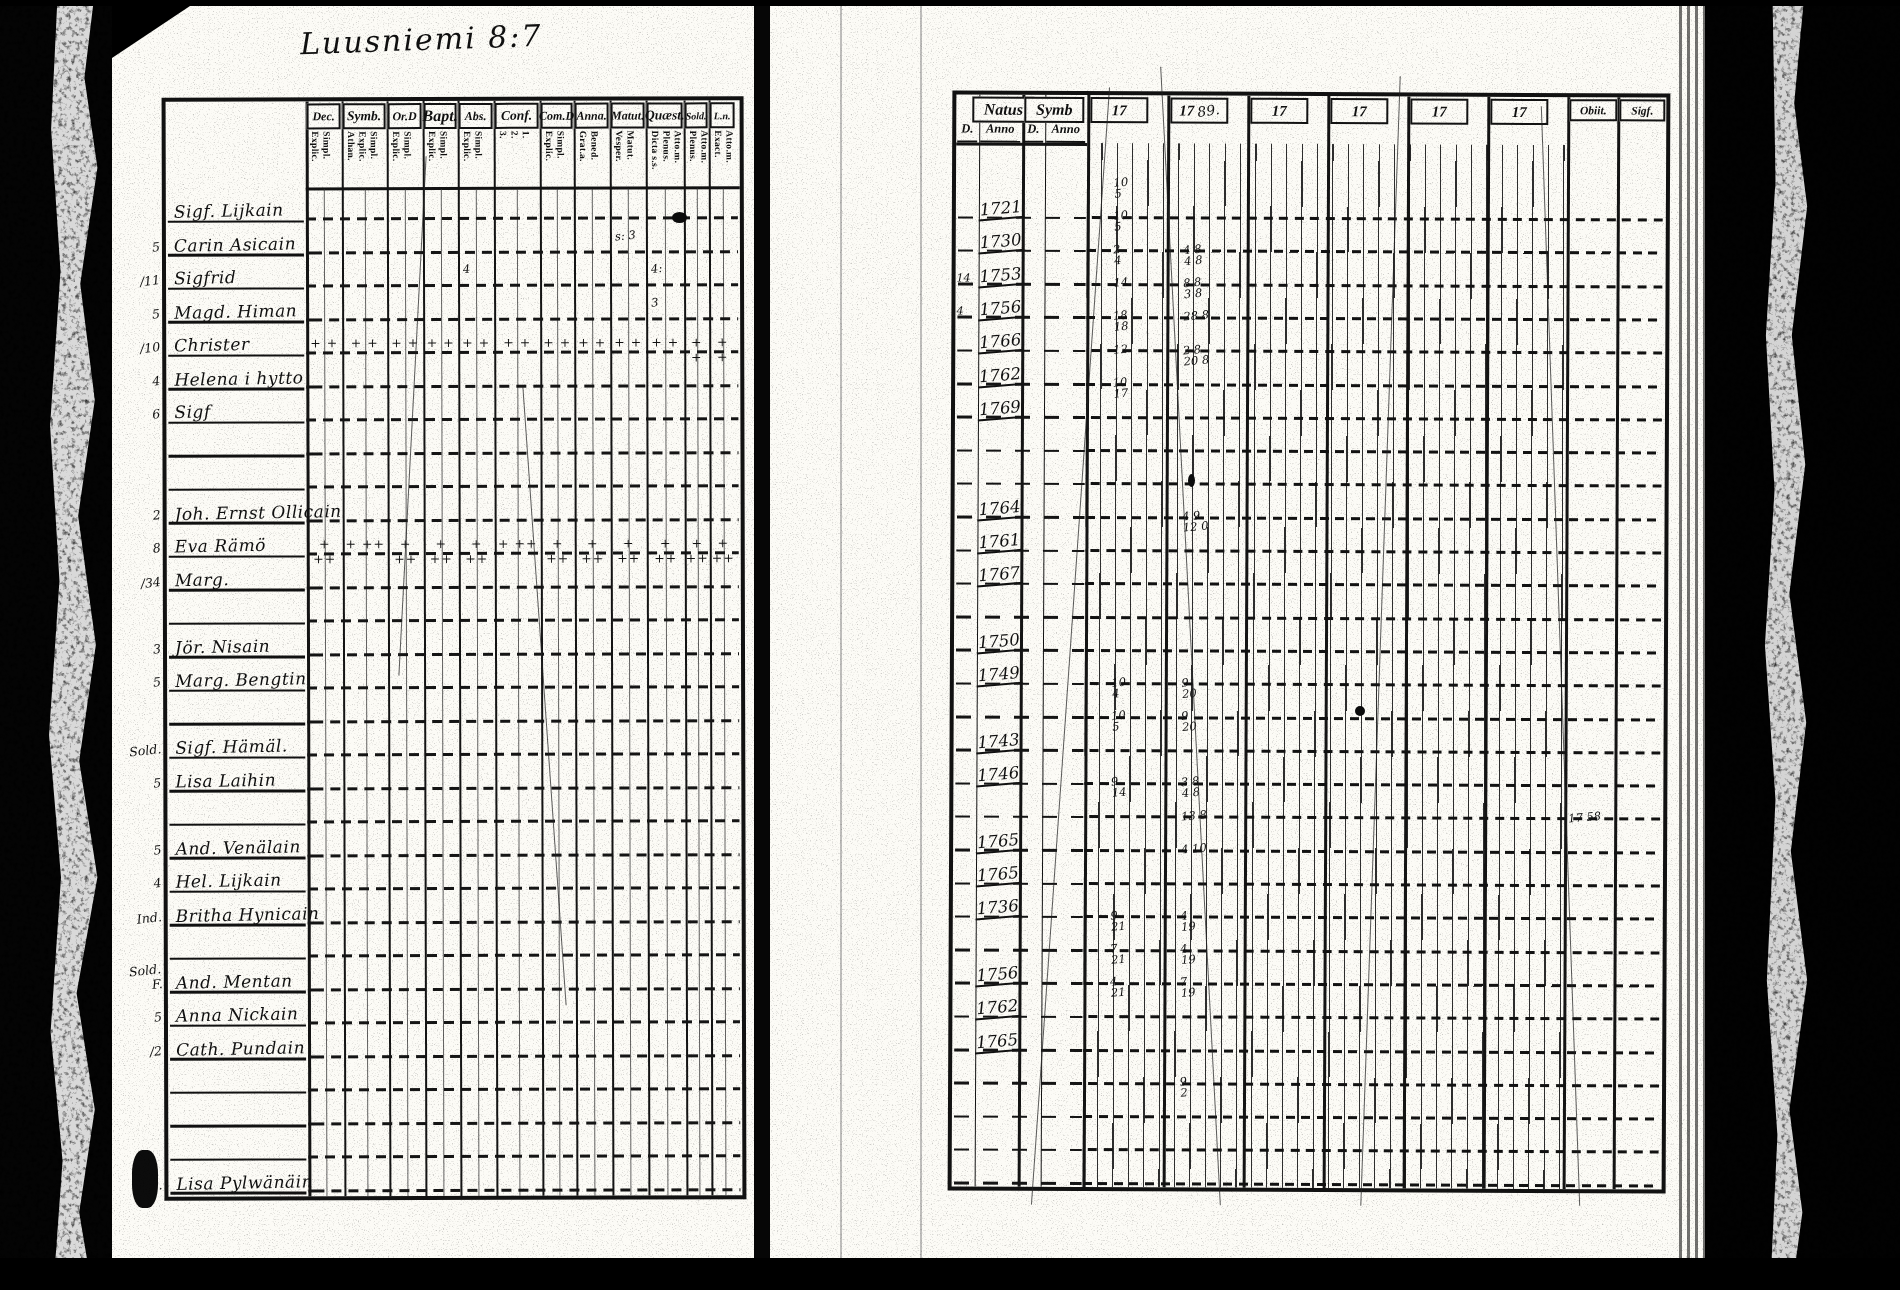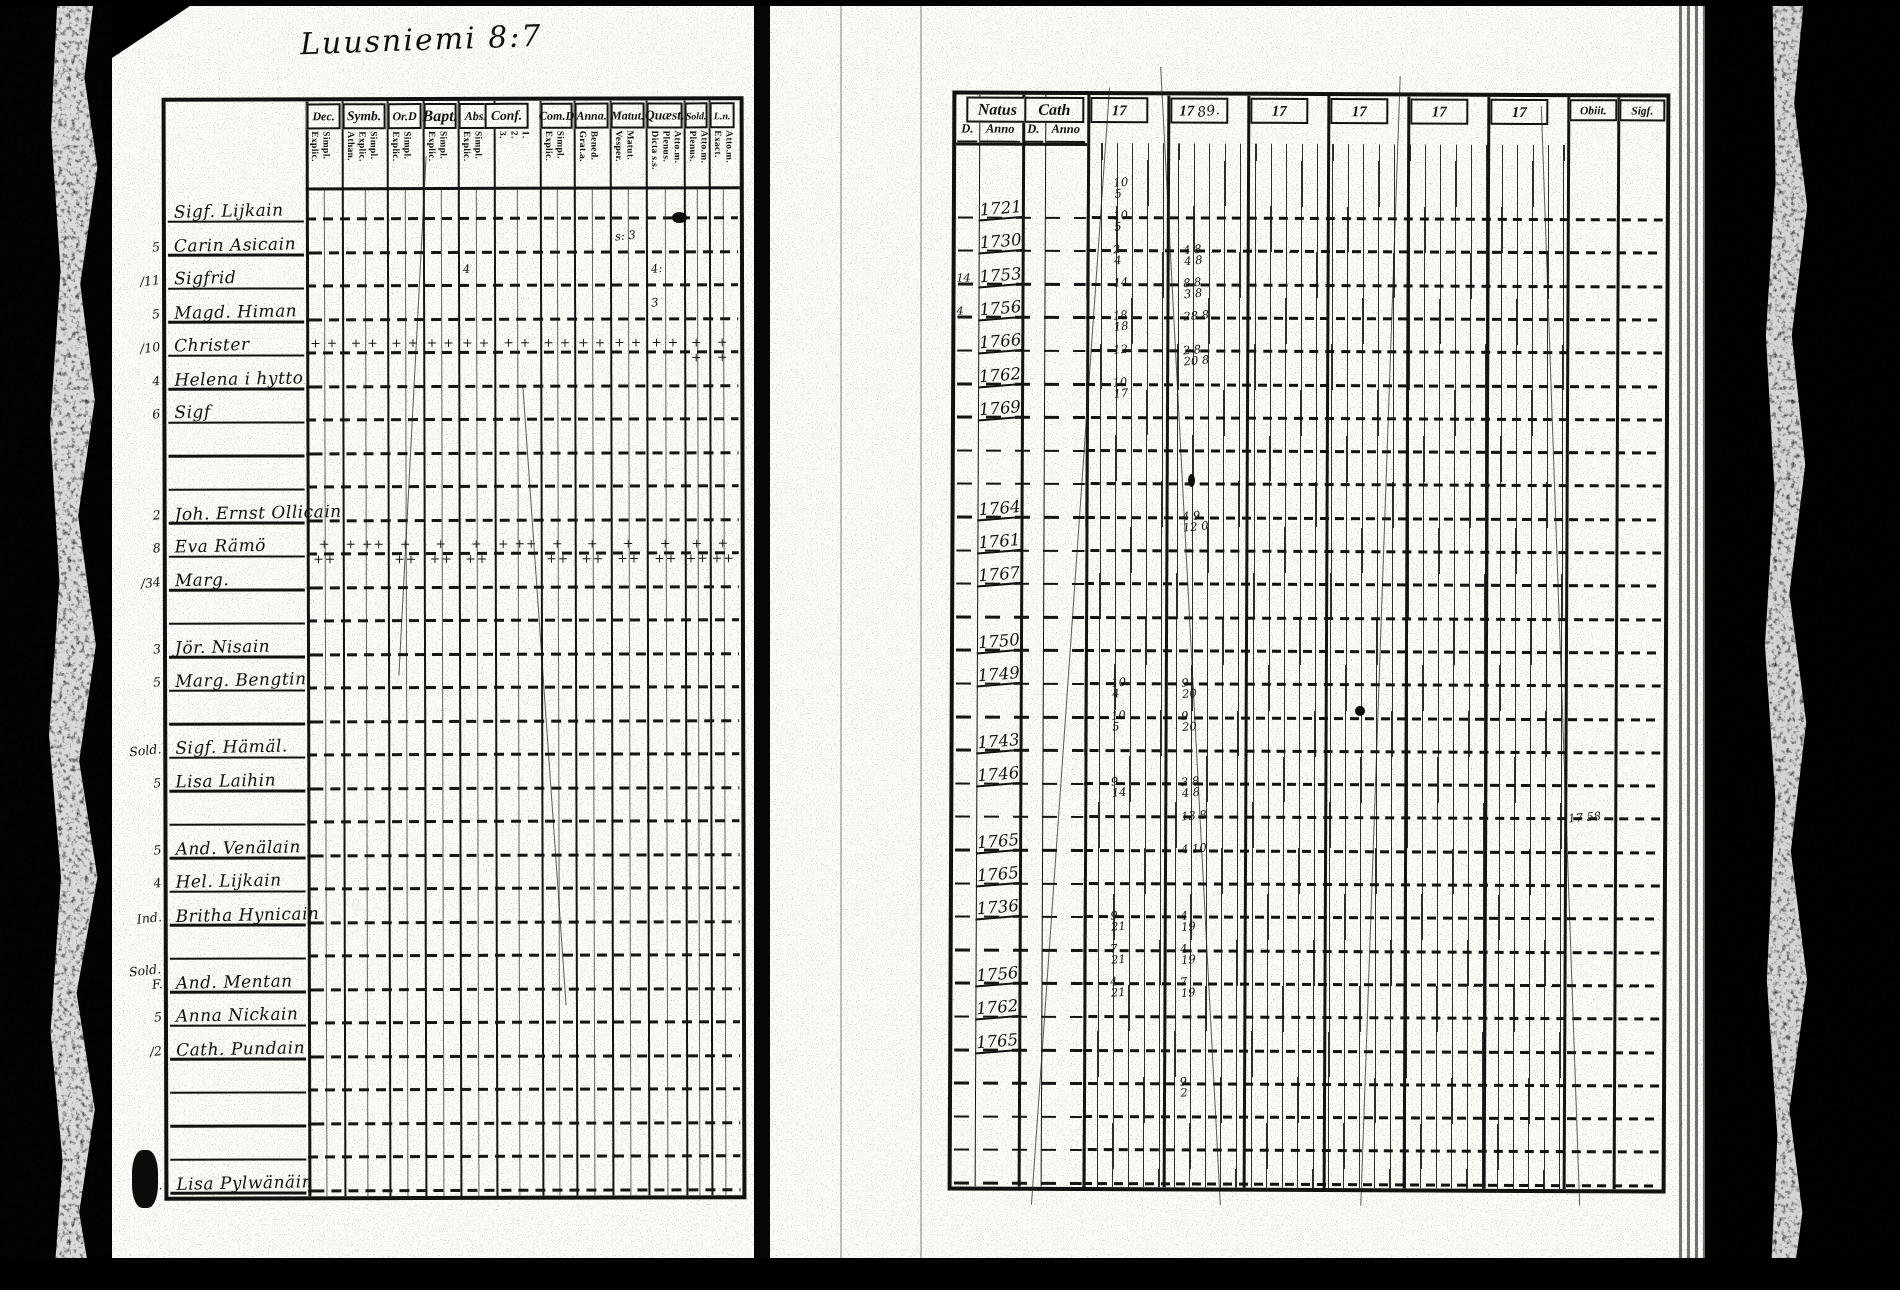--- a/index.html
+++ b/index.html
@@ -131,21 +131,21 @@
 Simpl.</div>
         <div class="hbox" style="left: 222px; width: 30px; font-size: 12px;">Or.D</div>
         <div class="hsub" style="left: 224px; width: 30px;">Explic.
 Simpl.</div>
         <div class="hbox" style="left: 258px; width: 29px; font-size: 16px;">Bapt.</div>
         <div class="hsub" style="left: 260px; width: 29px;">Explic.
 Simpl.</div>
         <div class="hbox" style="left: 293px; width: 30px; font-size: 12px;">Abs.</div>
         <div class="hsub" style="left: 295px; width: 30px;">Explic.
 Simpl.</div>
-        <div class="hbox" style="left: 319px; width: 40px; font-size: 13.5px;">Conf.</div>
+        <div class="hbox" style="left: 329px; width: 40px; font-size: 13.5px;">Conf.</div>
         <div class="hsub" style="left: 331px; width: 40px;">3.
 2.
 1.</div>
         <div class="hbox" style="left: 375px; width: 28px; font-size: 12px;">Com.D</div>
         <div class="hsub" style="left: 377px; width: 28px;">Explic.
 Simpl.</div>
         <div class="hbox" style="left: 409px; width: 30px; font-size: 12px;">Anna.</div>
         <div class="hsub" style="left: 411px; width: 30px;">Grat.a.
 Bened.</div>
         <div class="hbox" style="left: 445px; width: 30px; font-size: 12px;">Matut.</div>
@@ -359,22 +359,22 @@
         <rect width="100%" height="100%" filter="url(#grain)"></rect>
       </svg>
   </div>
 
   <div id="gutter"></div>
 
   <div class="page" id="pageR">
     <div class="fold" style="left:70px"></div>
     <div class="fold" style="left:150px"></div>
     <div class="table" id="rtable">
-      <div class="hbox" style="left:10px;width:58px">Natus</div>
-      <div class="hbox" style="left:68px;width:56px">Cath</div>
+      <div class="hbox" style="left:16px;width:58px">Natus</div>
+      <div class="hbox" style="left:68px;width:56px">Symb</div>
       <div class="subhdr" style="left:1px;width:20px">D.</div>
       <div class="subhdr" style="left:24px;width:40px">Anno</div>
       <div class="subhdr" style="left:67px;width:20px">D.</div>
       <div class="subhdr" style="left:90px;width:39px">Anno</div>
       <div class="hbox" style="left:613px;width:44px;height:18px;font-size:11.5px">Obiit.</div>
       <div class="hbox" style="left:663px;width:42px;height:18px;font-size:11.5px">Sigf.</div>
       <div class="ygrid"></div>
     <div class="vline" style="left: 23px; width: 1.2px;"></div>
         <div class="vline" style="left: 66px; width: 2.5px;"></div>
         <div class="vline" style="left: 89px; width: 1.2px;"></div>

